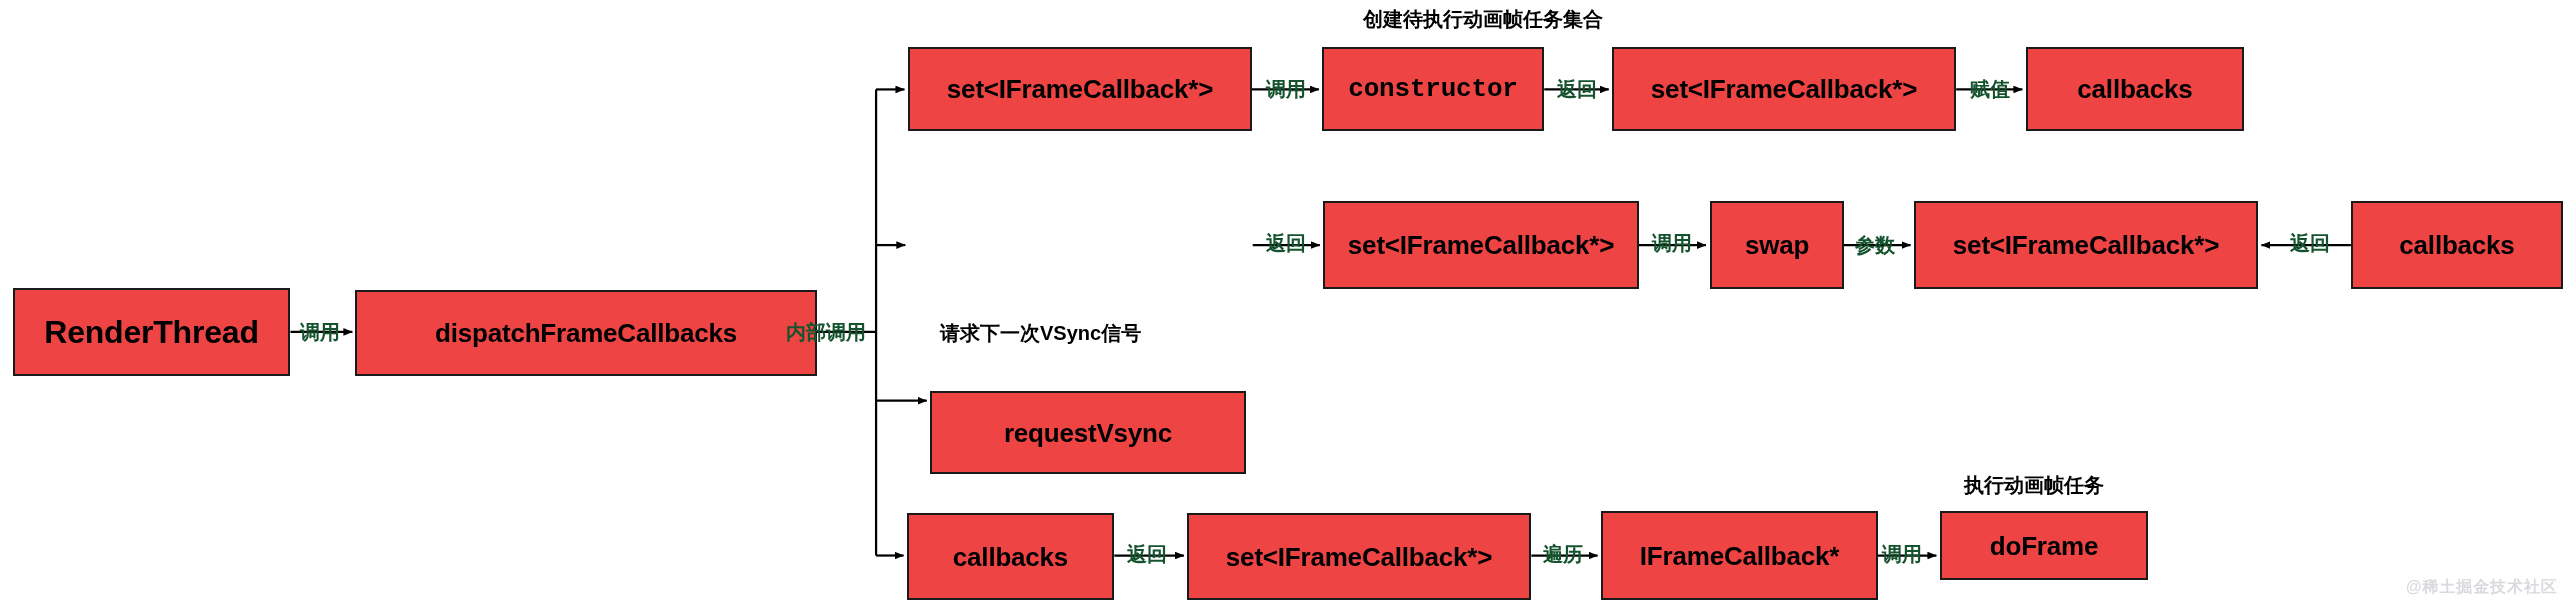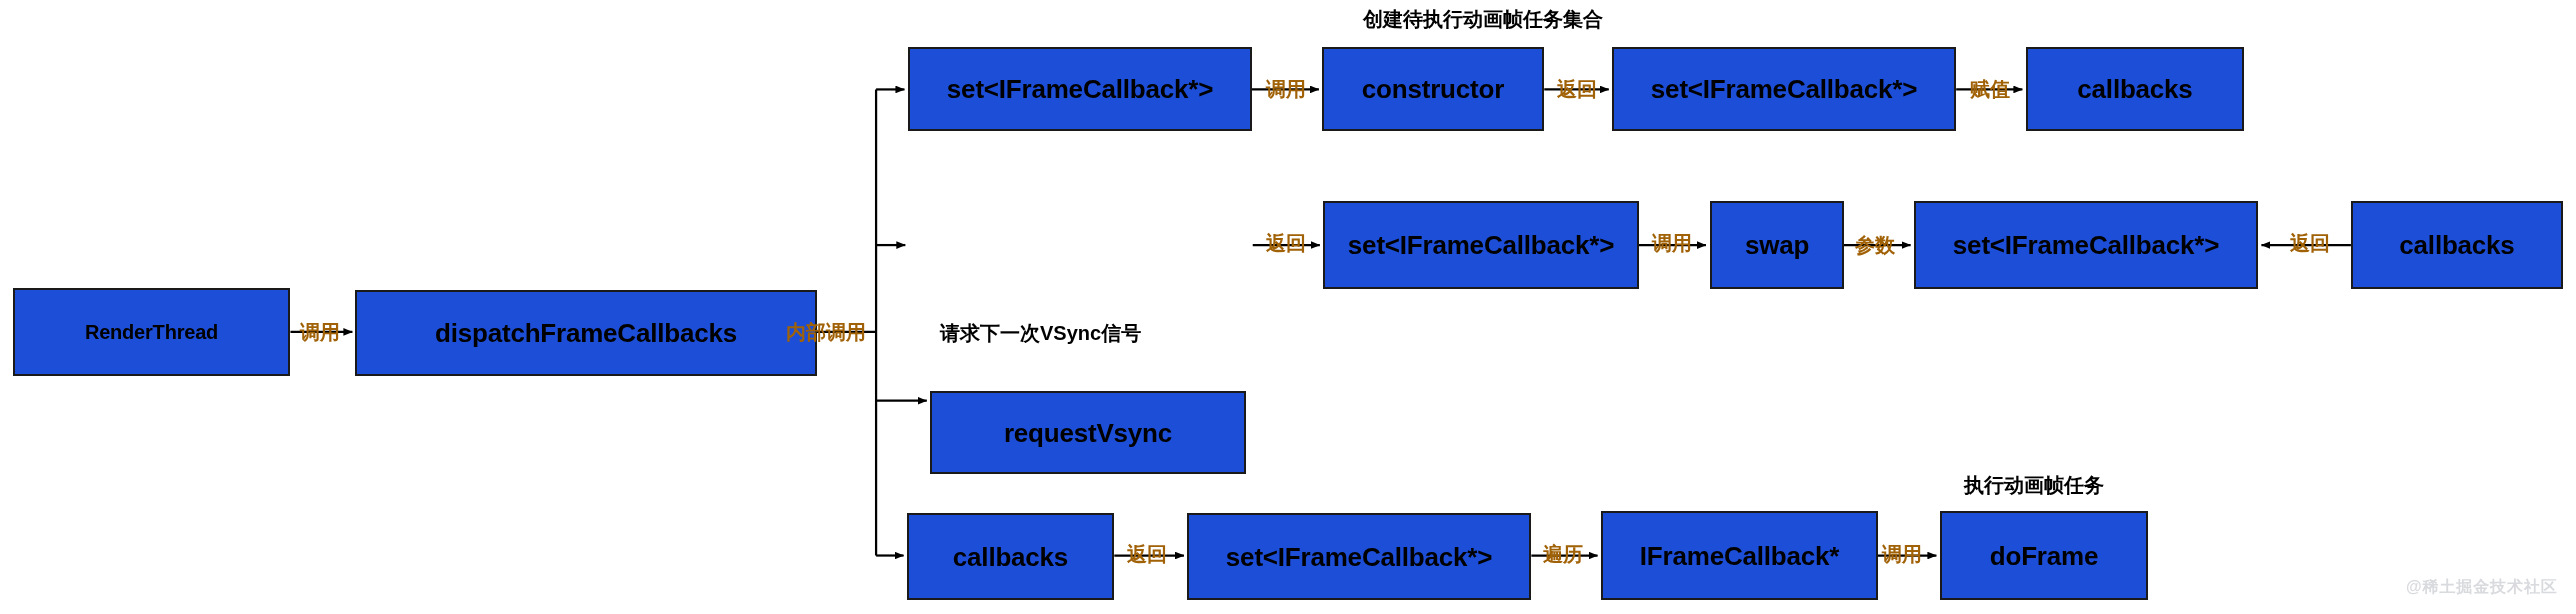--- a/index.html
+++ b/index.html
@@ -12,38 +12,38 @@
     width: 2576px;
     height: 614px;
     background: #ffffff;
     font-family: "Liberation Sans", "DejaVu Sans", sans-serif;
     overflow: hidden;
   }
   .node {
     position: absolute;
     box-sizing: border-box;
     border: 2.6px solid #1a1a1a;
-    background: #1d4ed8;
+    background: #ef4444;
     display: flex;
     align-items: center;
     justify-content: center;
     font-weight: bold;
     color: #000000;
     letter-spacing: -0.2px;
     white-space: nowrap;
   }
   .node span {
     display: block;
     line-height: 1;
   }
   .edge-label {
     position: absolute;
     font-size: 20px;
     font-weight: bold;
-    color: #a16207;
+    color: #14532d;
     white-space: nowrap;
     line-height: 1;
   }
   .note-label {
     position: absolute;
     font-size: 20px;
     font-weight: bold;
     color: #000000;
     white-space: nowrap;
     line-height: 1;
@@ -97,31 +97,31 @@
       <path d="M1905,285 L1983,285" marker-end="url(#ah)"></path>
       <path d="M2143,285 L2221,285" marker-end="url(#ah)"></path>
       <path d="M2733,285 L2629,285" marker-end="url(#ah)"></path>
 
       <path d="M1295,646 L1376,646" marker-end="url(#ah)"></path>
       <path d="M1780,646 L1857,646" marker-end="url(#ah)"></path>
       <path d="M2183,646 L2251,646" marker-end="url(#ah)"></path>
     </g>
   </svg>
 
-  <div class="node" style="left:13px;top:288px;width:277px;height:88px;font-size:20px;">
+  <div class="node" style="left:13px;top:288px;width:277px;height:88px;font-size:32px;">
     <span>RenderThread</span>
   </div>
   <div class="node" style="left:355px;top:290px;width:462px;height:86px;font-size:26px;">
     <span>dispatchFrameCallbacks</span>
   </div>
 
   <div class="node" style="left:908px;top:47px;width:344px;height:84px;font-size:26px;">
     <span>set&lt;IFrameCallback*&gt;</span>
   </div>
-  <div class="node" style="left:1322px;top:47px;width:222px;height:84px;font-size:26px;">
+  <div class="node" style="left:1322px;top:47px;width:222px;height:84px;font-size:26px;font-family:Liberation Mono, monospace;">
     <span>constructor</span>
   </div>
   <div class="node" style="left:1612px;top:47px;width:344px;height:84px;font-size:26px;">
     <span>set&lt;IFrameCallback*&gt;</span>
   </div>
   <div class="node" style="left:2026px;top:47px;width:218px;height:84px;font-size:26px;">
     <span>callbacks</span>
   </div>
 
   <div class="node" style="left:1323px;top:201px;width:316px;height:88px;font-size:26px;">
@@ -143,21 +143,21 @@
 
   <div class="node" style="left:907px;top:513px;width:207px;height:87px;font-size:26px;">
     <span>callbacks</span>
   </div>
   <div class="node" style="left:1187px;top:513px;width:344px;height:87px;font-size:26px;">
     <span>set&lt;IFrameCallback*&gt;</span>
   </div>
   <div class="node" style="left:1601px;top:511px;width:277px;height:89px;font-size:26px;">
     <span>IFrameCallback*</span>
   </div>
-  <div class="node" style="left:1940px;top:511px;width:208px;height:89px;font-size:26px;">
+  <div class="node" style="left:1940px;top:511px;width:208px;height:69px;font-size:26px;">
     <span>doFrame</span>
   </div>
 
   <div class="edge-label" style="left:300px;top:322px;">调用</div>
   <div class="edge-label" style="left:786px;top:322px;">内部调用</div>
 
   <div class="edge-label" style="left:1266px;top:79px;">调用</div>
   <div class="edge-label" style="left:1557px;top:79px;">返回</div>
   <div class="edge-label" style="left:1970px;top:79px;">赋值</div>
 

